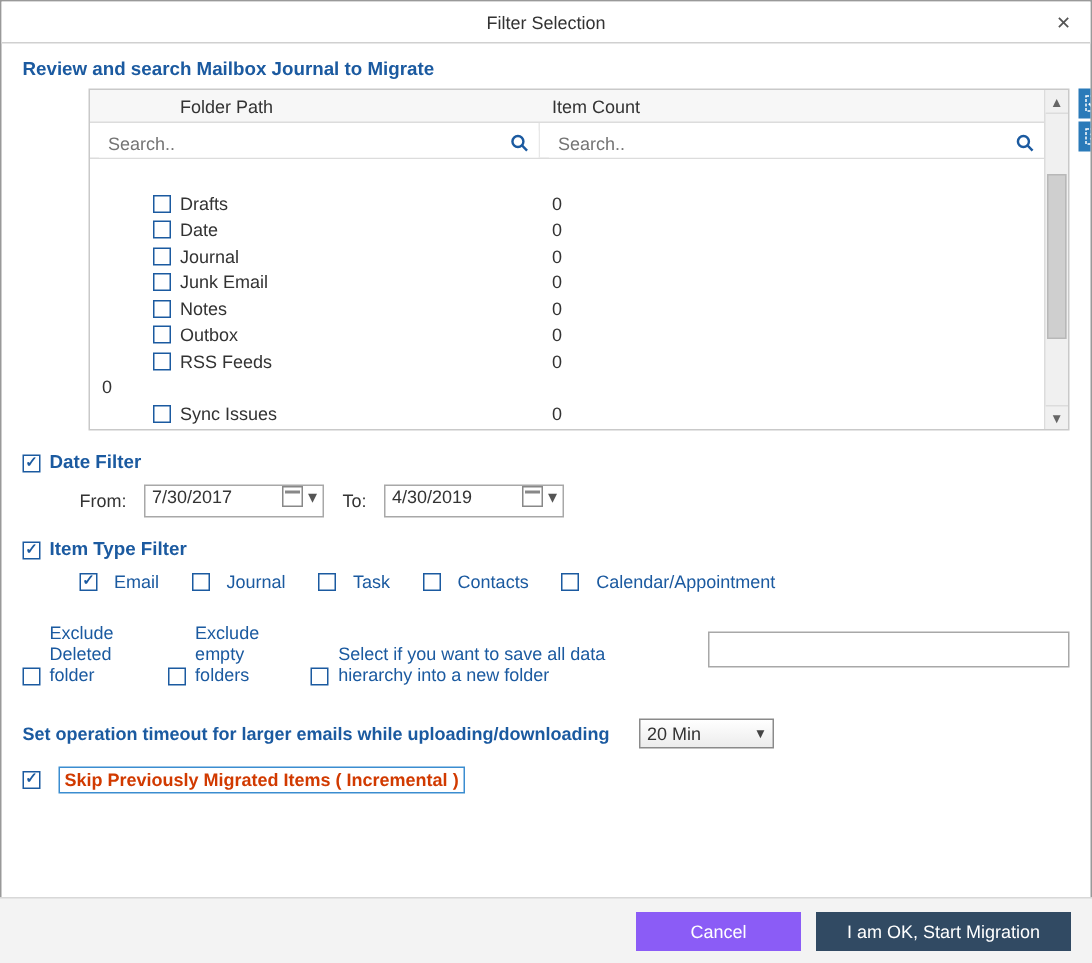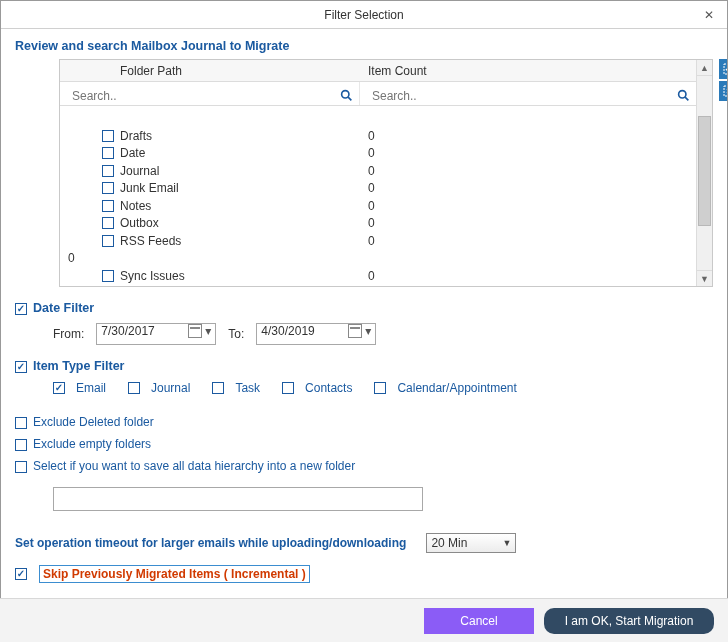--- a/index.html
+++ b/index.html
@@ -200,21 +200,21 @@
     background:#fff; width:120px; justify-content:space-between;
   }
   .date-input span:first-child{color:#333;}
   .date-caret{color:#555;display:flex;align-items:center;gap:3px;}
   .cal-icon{width:14px;height:14px;border:1px solid #888;display:inline-block;position:relative;}
   .cal-icon::before{content:"";position:absolute;top:2px;left:1px;right:1px;height:2px;background:#888;}
   .item-types {
     display:flex;gap:22px;margin-top:8px;margin-left:38px;align-items:center;
   }
   .it-opt{display:flex;align-items:center;gap:5px;color:#1b5aa0;}
-  .plain-checks{margin-top:20px;display:flex;flex-direction:column;gap:8px;}
+  .plain-checks{margin-top:20px;display:flex;flex-direction:row;gap:8px;}
   .plain-checks .check-line{font-weight:normal;}
   .newfolder-input{
     margin-top:6px;margin-left:38px;width:370px;height:24px;
     border:1px solid #a8a8a8;background:#fff;padding:2px 4px;
   }
   .timeout-row{
     margin-top:22px;display:flex;align-items:center;gap:20px;
   }
   .timeout-label{color:#1b5aa0;font-weight:bold;}
   .select{
@@ -233,21 +233,21 @@
     position:absolute;left:0;right:0;bottom:0;height:44px;
     background:#f3f3f3;border-top:1px solid #d8d8d8;
     display:flex;align-items:center;justify-content:flex-end;
     gap:10px;padding-right:14px;
   }
   .btn{
     height:26px;min-width:110px;display:flex;align-items:center;justify-content:center;
     color:#fff;font-size:12px;cursor:pointer;padding:0 14px;
   }
   .btn-cancel{background:#8b5cf6;}
-  .btn-start{background:#314a63;min-width:170px;border-radius:10px;}
+  .btn-start{background:#314a63;min-width:170px;}
 </style>
 </head>
 <body>
 
 <div class="titlebar">
   <span class="titlebar-title">Filter Selection</span>
   <span class="titlebar-close">✕</span>
 </div>
 
 <div class="content">

